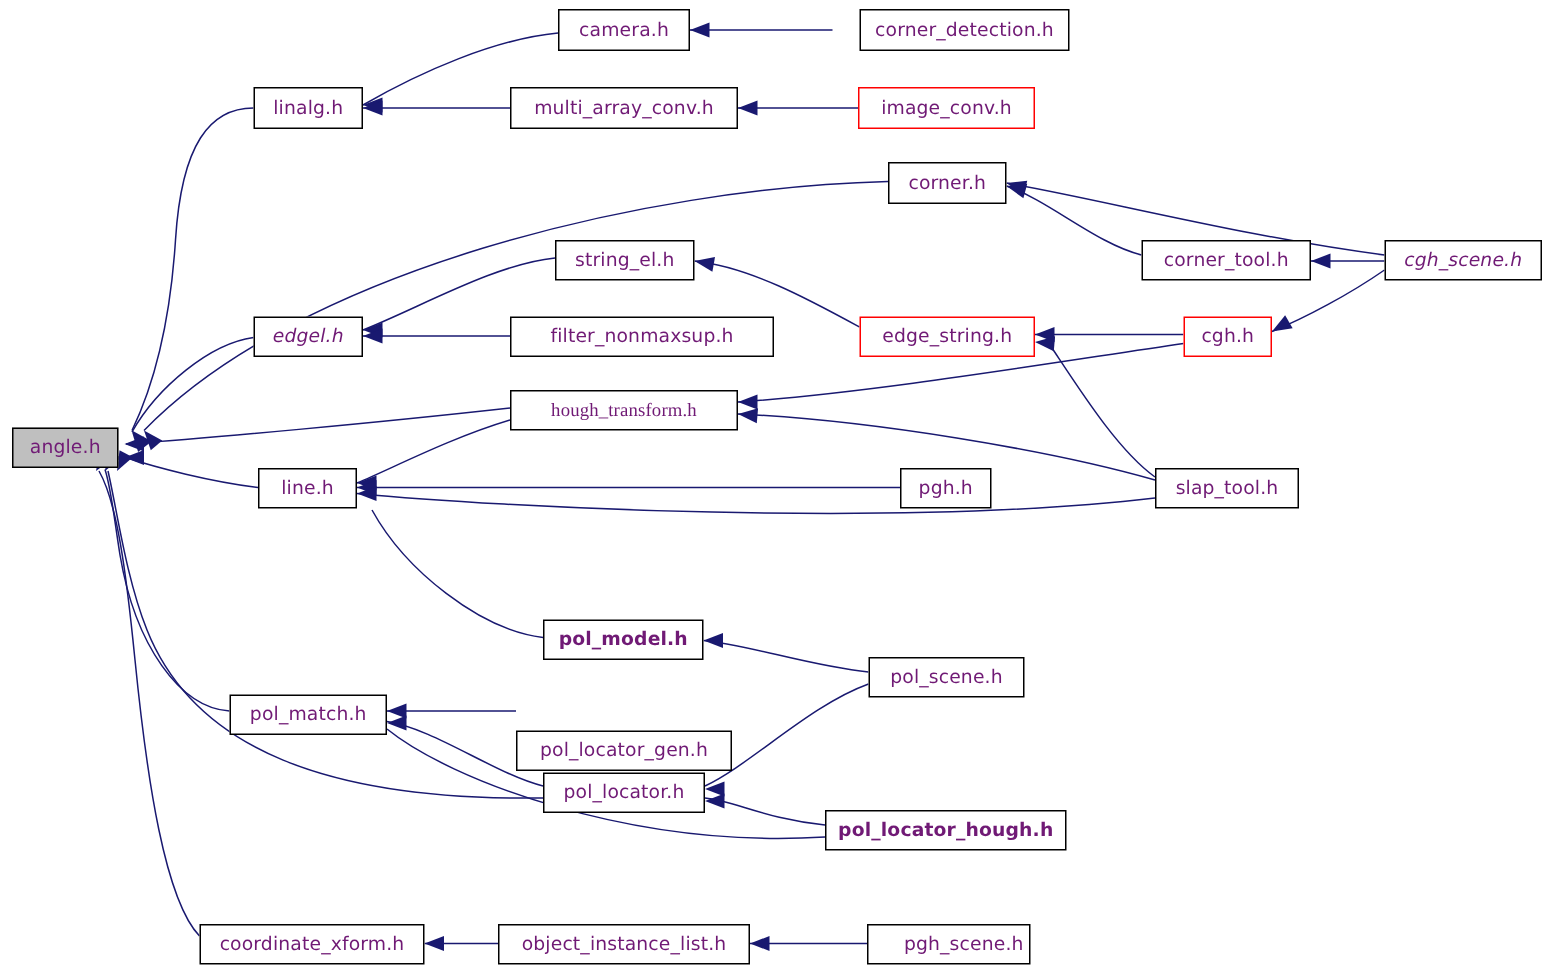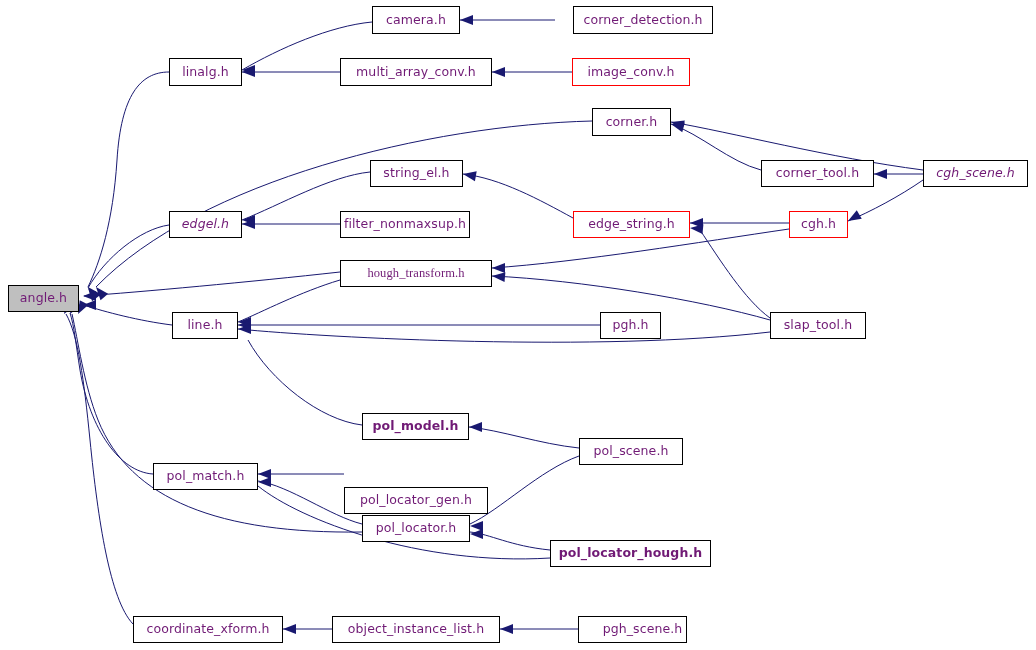--- a/index.html
+++ b/index.html
@@ -156,21 +156,21 @@
       </div>
       <div class="node-box" style="left: 761px; top: 160px; width: 113px; height: 27px;">
         <span class="node-label">corner_tool.h</span>
       </div>
       <div class="node-box" style="left: 923px; top: 160px; width: 105px; height: 27px; font-style: italic;">
         <span class="node-label">cgh_scene.h</span>
       </div>
       <div class="node-box" style="left: 169px; top: 211px; width: 73px; height: 27px; font-style: italic;">
         <span class="node-label">edgel.h</span>
       </div>
-      <div class="node-box" style="left: 340px; top: 211px; width: 130px; height: 27px; justify-content: center;">
+      <div class="node-box" style="left: 340px; top: 211px; width: 176px; height: 27px; justify-content: center;">
         <span class="node-label">filter_nonmaxsup.h</span>
       </div>
       <div class="node-box red" style="left: 573px; top: 211px; width: 117px; height: 27px;">
         <span class="node-label">edge_string.h</span>
       </div>
       <div class="node-box red" style="left: 789px; top: 211px; width: 59px; height: 27px;">
         <span class="node-label">cgh.h</span>
       </div>
       <div class="node-box" style="left: 340px; top: 260px; width: 152px; height: 27px; font-family: Liberation Serif, serif;">
         <span class="node-label">hough_transform.h</span>

